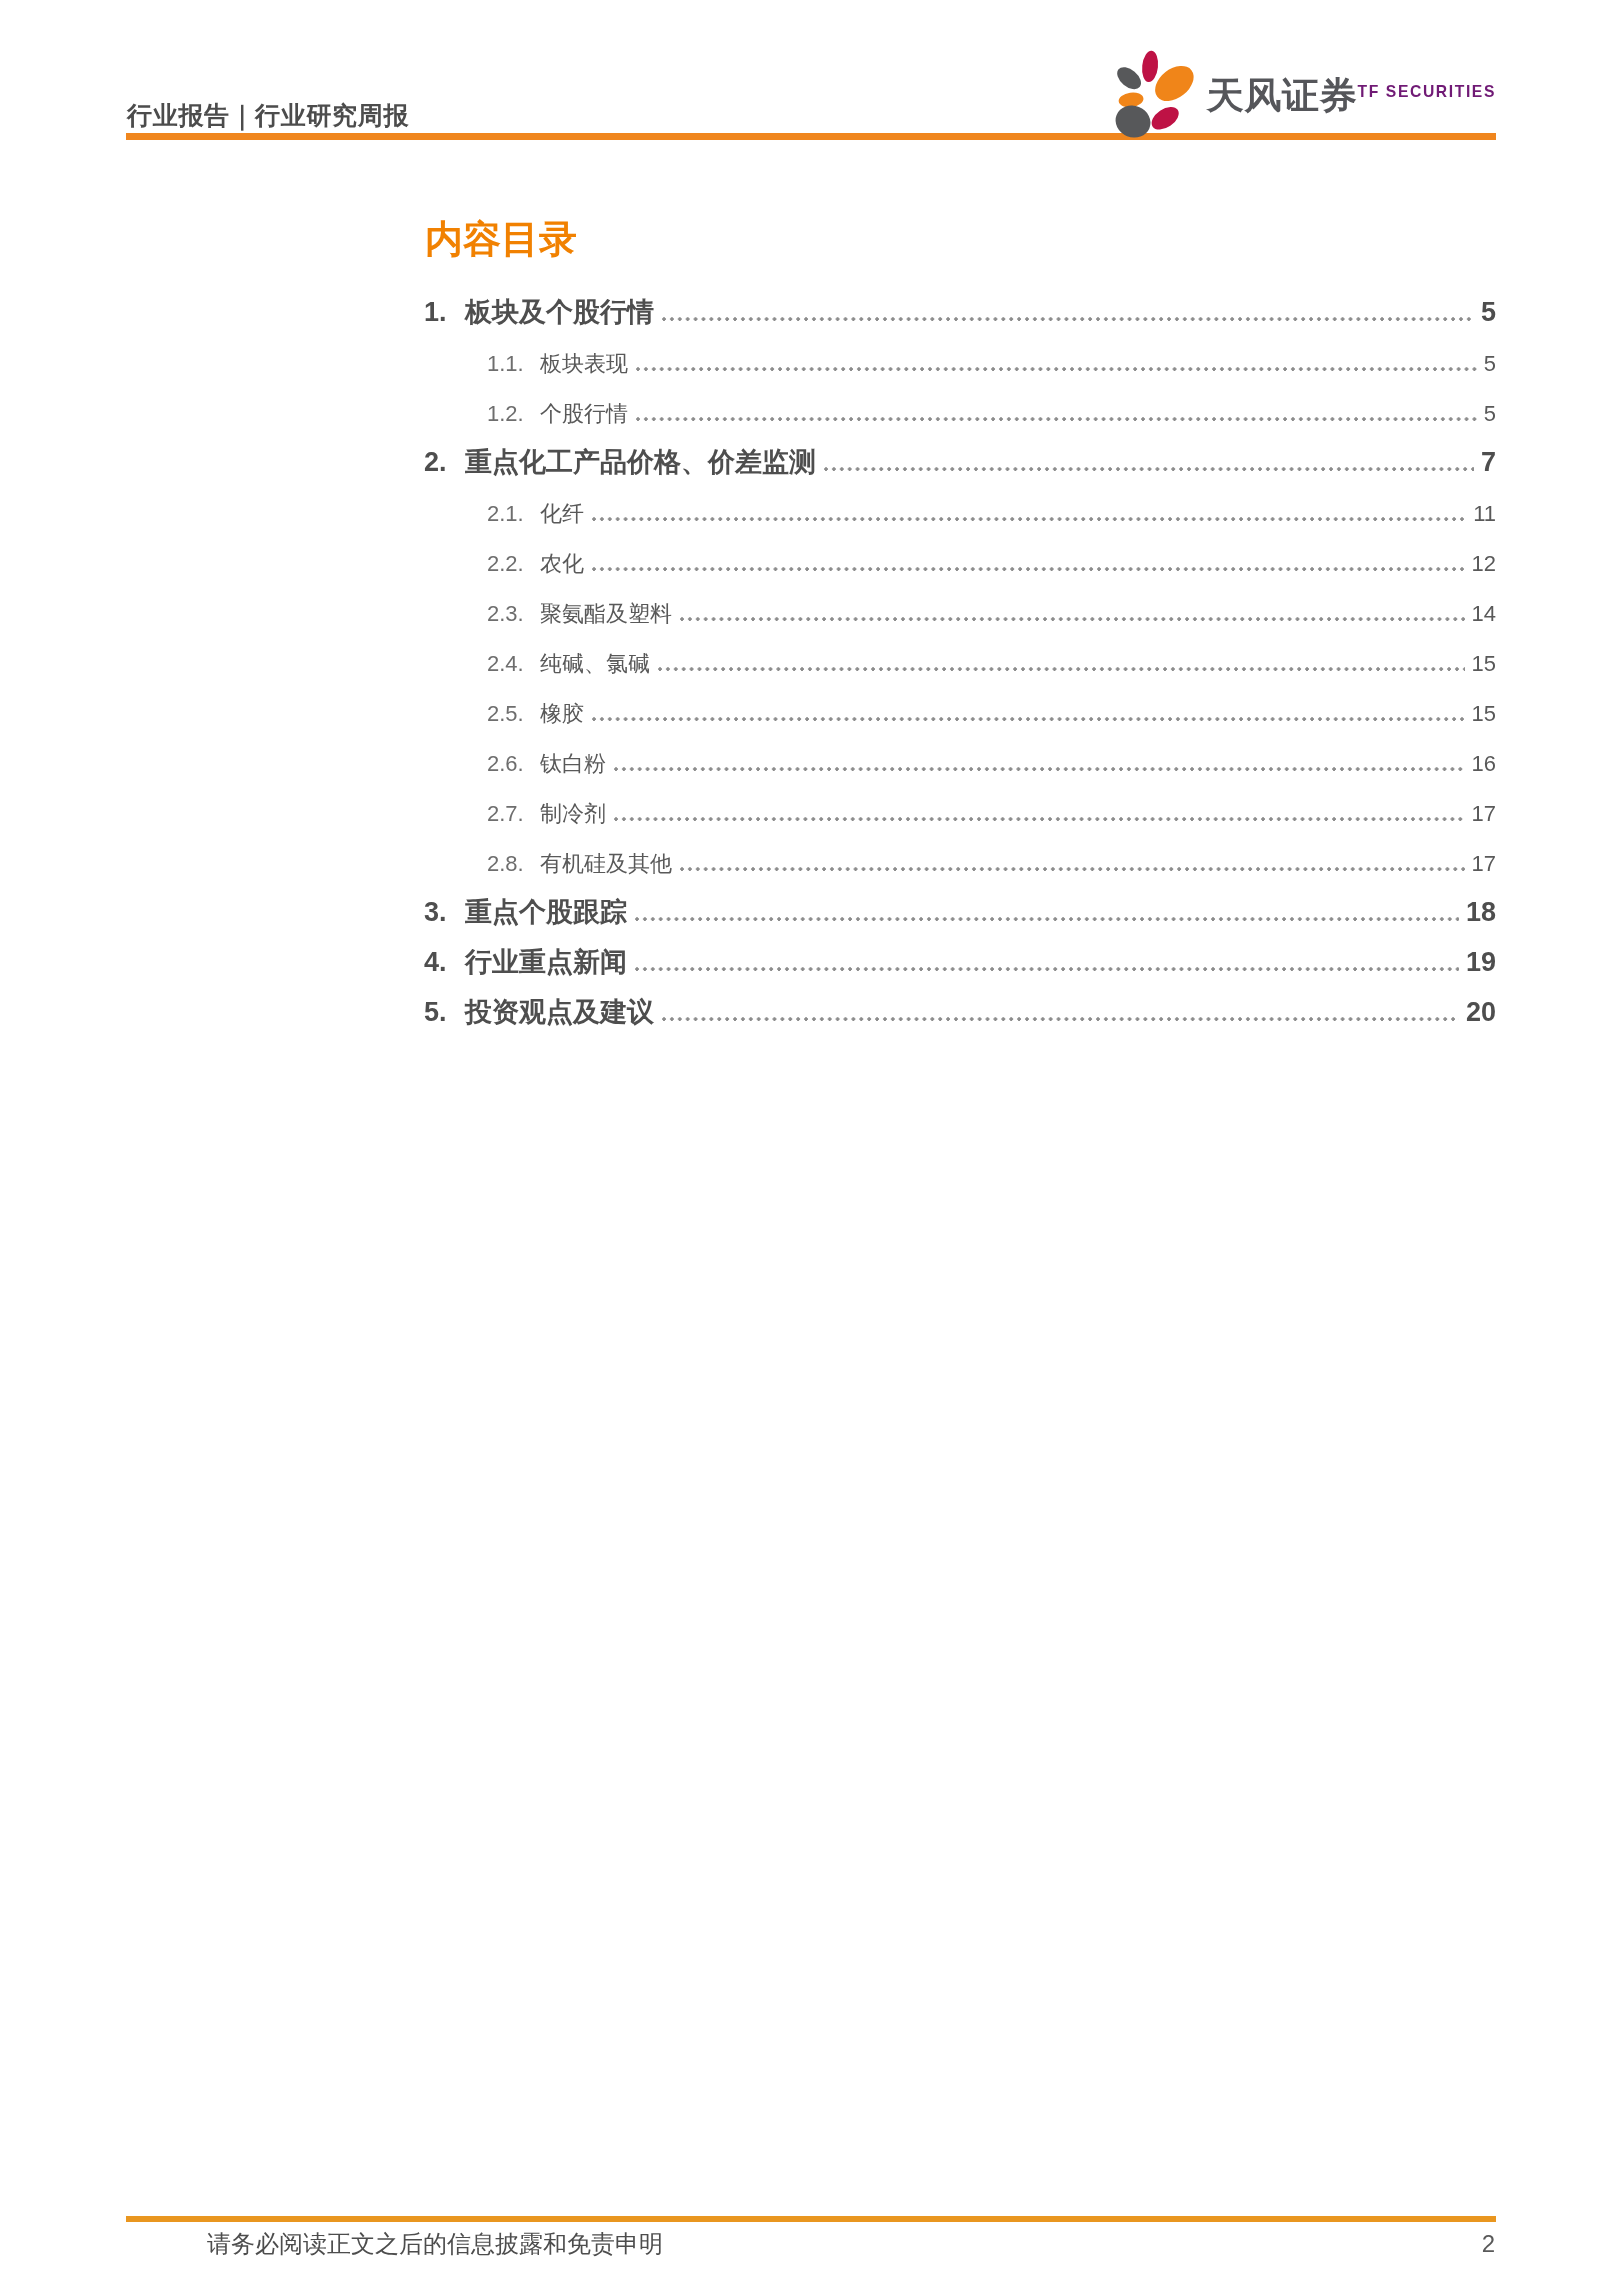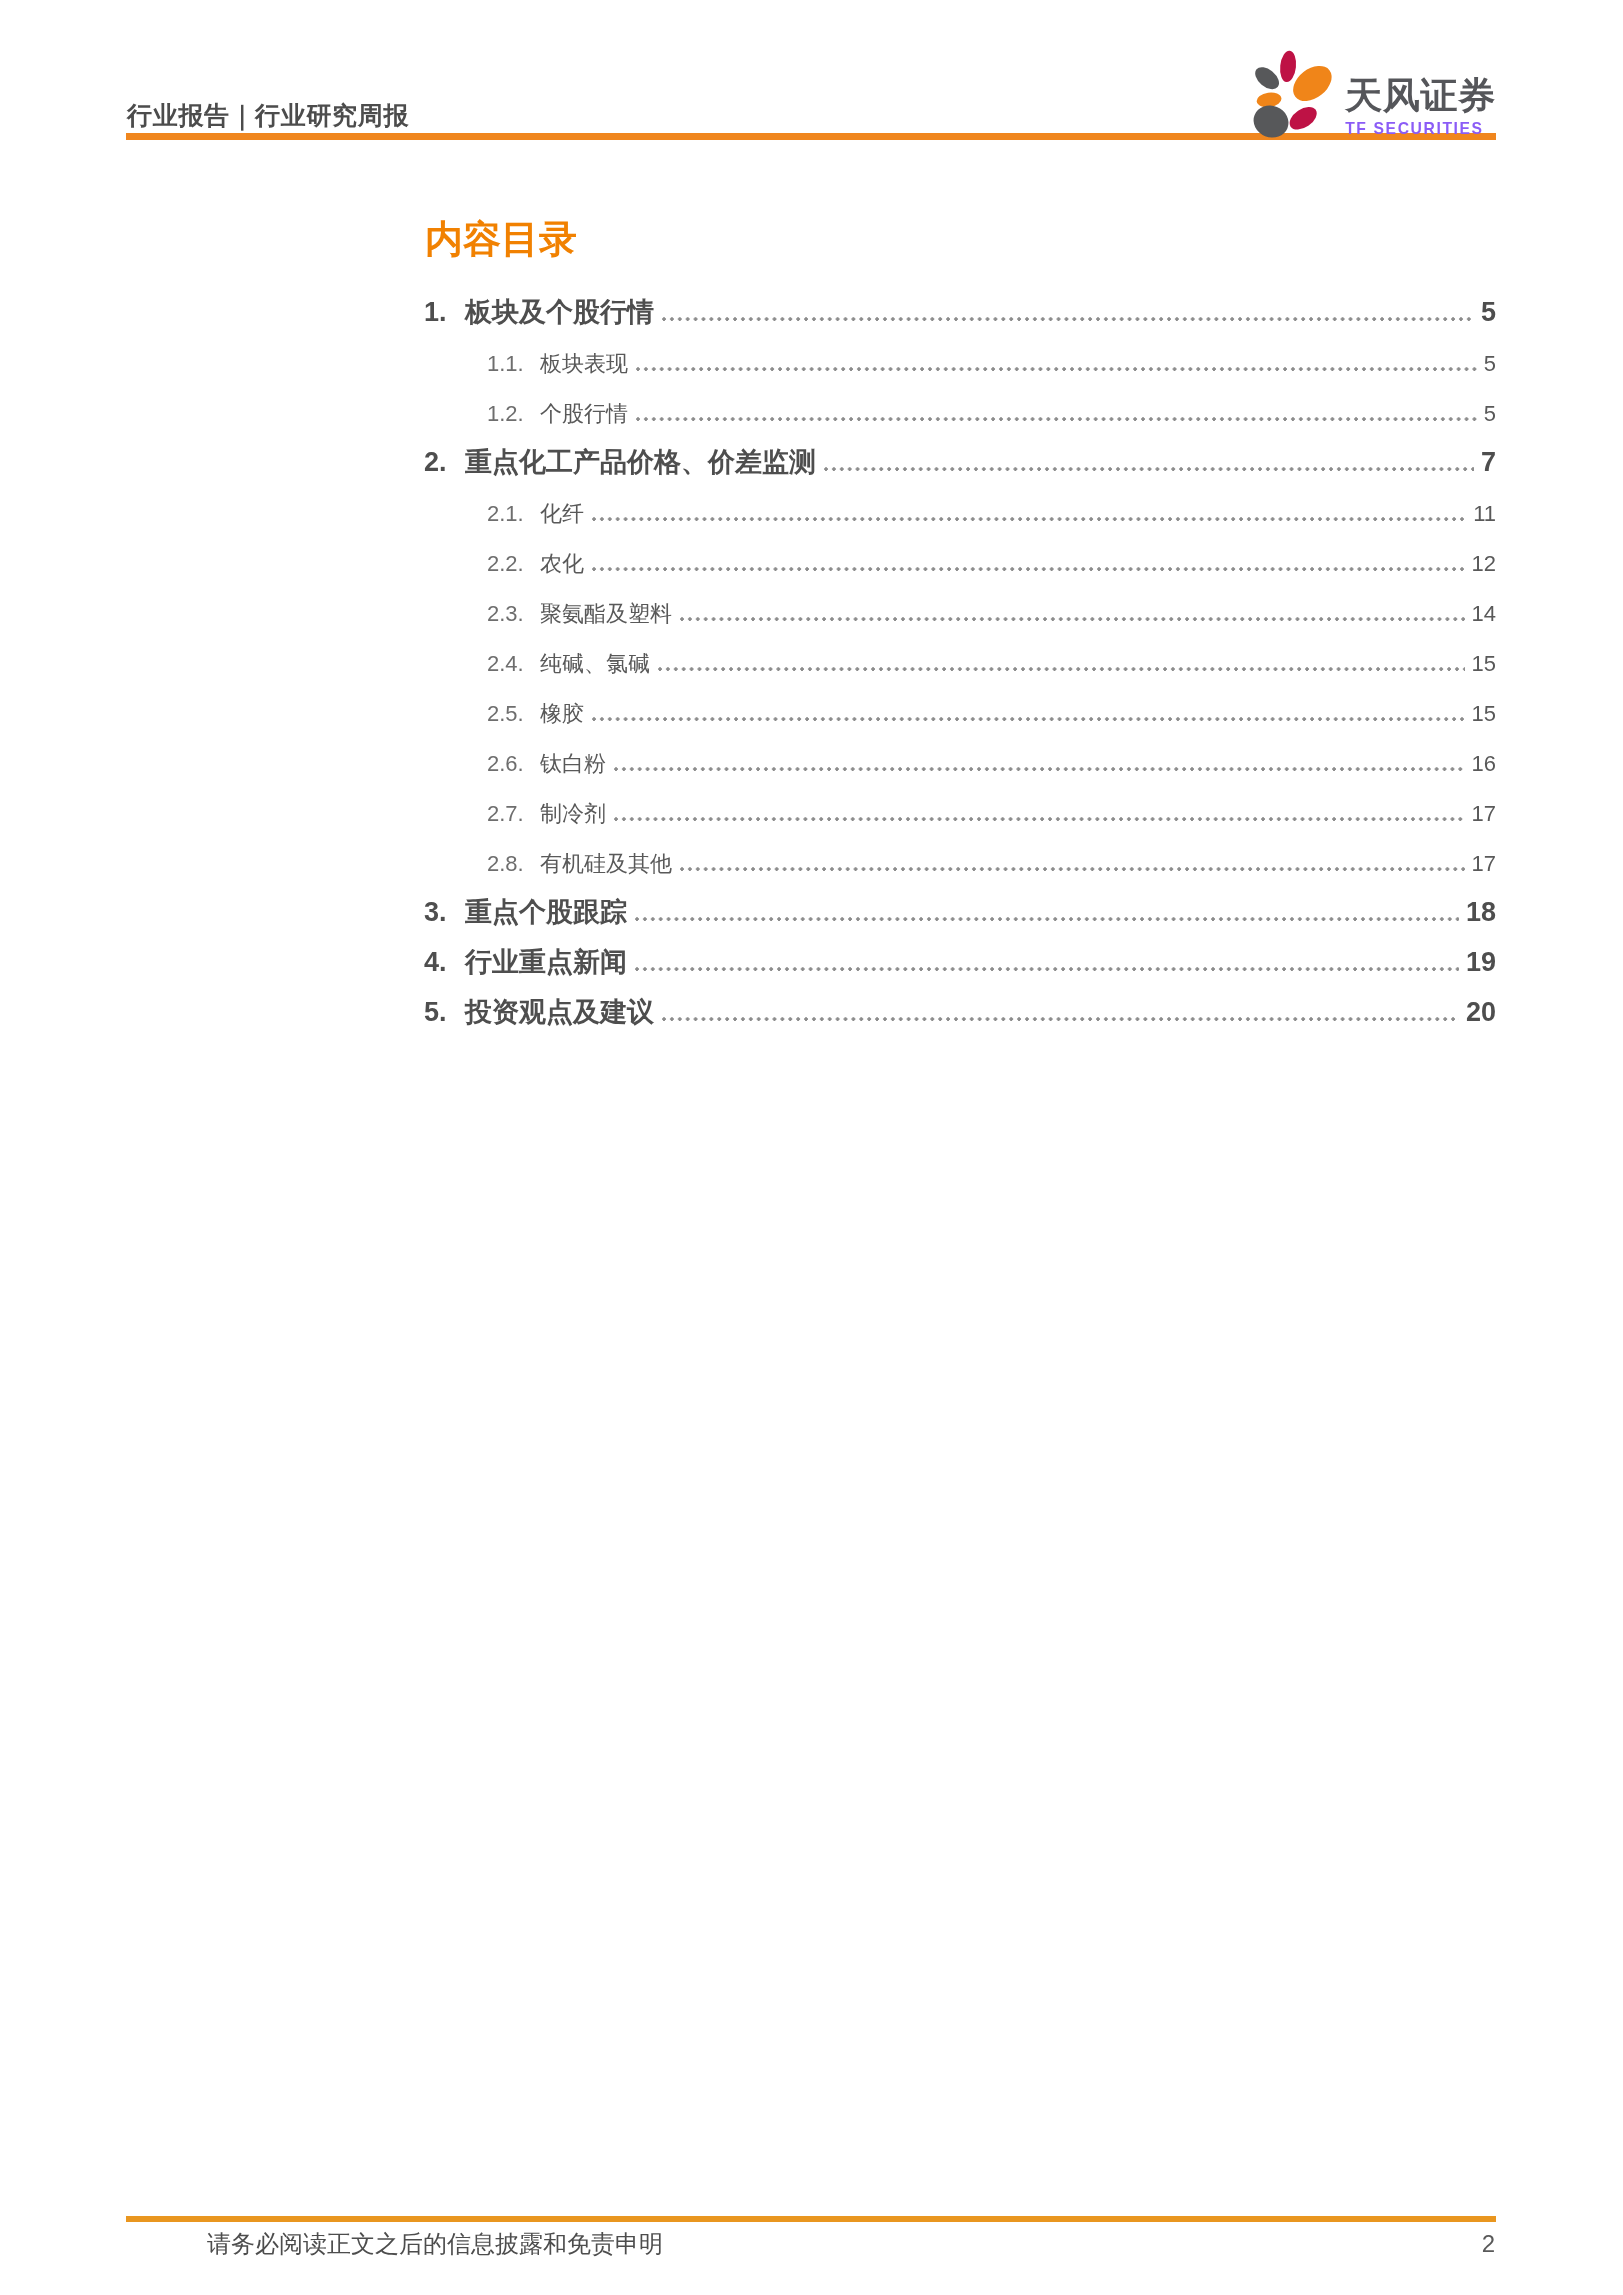--- a/index.html
+++ b/index.html
@@ -37,36 +37,36 @@
     position: absolute;
     top: 44px;
     right: 127px;
     display: flex;
     align-items: flex-start;
     gap: 9.2px;
   }
   .logo-flower { width: 84px; height: 96px; display: block; }
   .logo-text {
     display: flex;
-    flex-direction: column;
+    flex-direction: row;
     align-items: flex-start;
     padding-top: 33px;
   }
   .logo-cn {
     font-size: 37px;
     font-weight: 700;
     color: #55565a;
     letter-spacing: 0.7px;
     line-height: 1;
     white-space: nowrap;
   }
   .logo-en {
     font-size: 15.7px;
     font-weight: 700;
-    color: #8b5cf6;
+    color: #701a75;
     letter-spacing: 1.6px;
     margin-top: 6.5px;
     line-height: 1;
     white-space: nowrap;
   }
 
   
   .toc-title {
     position: absolute;
     left: 425px;

